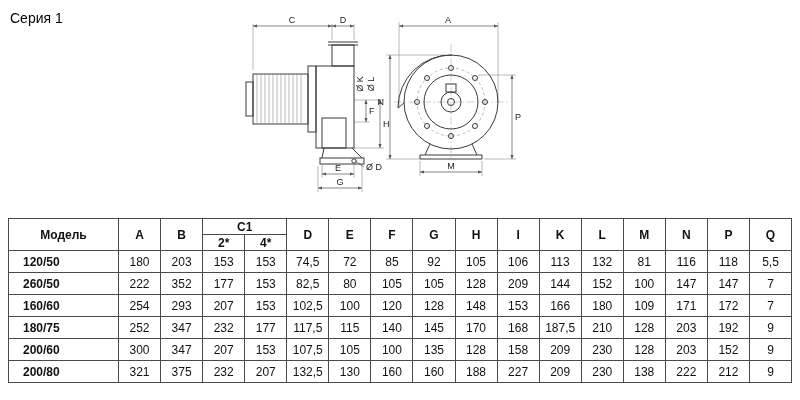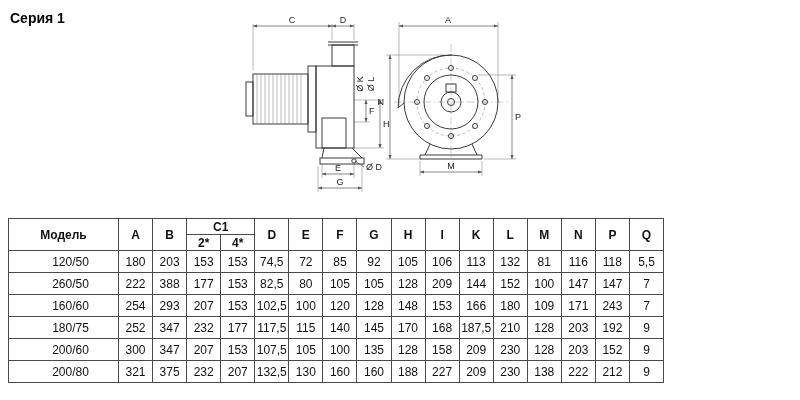--- a/index.html
+++ b/index.html
@@ -6,43 +6,43 @@
   html,body { width:800px; height:400px; }
   body {
     background:#ffffff;
     font-family:"Liberation Sans", sans-serif;
     color:#111;
     position:relative;
     overflow:hidden;
   }
   .series-title {
     position:absolute; left:10px; top:10px;
-    font-size:14px; font-weight:bold; color:#000;
+    font-size:14px; font-weight:normal; color:#000;
   }
   .drawing-wrap { position:absolute; left:226px; top:14px; width:344px; height:198px; }
 
   
   .outline { fill:none; stroke:#3a3a3a; stroke-width:1; }
   .thin    { fill:none; stroke:#8c8c8c; stroke-width:0.6; }
   .dim line, .dim path { stroke:#555; stroke-width:0.7; fill:none; }
   .dashed  { stroke-dasharray:3 2.5; }
   .centerline path { stroke:#999; stroke-width:0.5; stroke-dasharray:8 2.5 1.5 2.5; fill:none; }
   .dimtext text { font-size:9px; fill:#222; font-family:"Liberation Sans", sans-serif; }
 
   
   .dims-table {
-    position:absolute; left:8px; top:218px; width:656px;
+    position:absolute; left:8px; top:218px; width:784px;
     border-collapse:collapse; table-layout:fixed; font-size:12px;
   }
   .dims-table th, .dims-table td {
     border:1px solid #4a4a4a; text-align:center; padding:0; height:22px;
     white-space:nowrap; overflow:hidden;
   }
   .dims-table thead th { font-weight:bold; height:16px; }
-  .dims-table td.model-cell { text-align:center; padding-left:14px; }
+  .dims-table td.model-cell { text-align:left; padding-left:14px;font-weight:bold; }
 </style>
 </head>
 <body>
 
 <div class="series-title">Серия 1</div>
 
 <div class="drawing-wrap">
   <svg width="344" height="198" viewBox="0 0 344 198" xmlns="http://www.w3.org/2000/svg">
     <defs>
       <marker id="arr" viewBox="0 0 10 10" refX="9" refY="5" markerWidth="7" markerHeight="7" orient="auto-start-reverse">
@@ -181,21 +181,21 @@
         <td>113</td>
         <td>132</td>
         <td>81</td>
         <td>116</td>
         <td>118</td>
         <td>5,5</td>
       </tr>
       <tr>
         <td class="model-cell">260/50</td>
         <td>222</td>
-        <td>388</td>
+        <td>352</td>
         <td>177</td>
         <td>153</td>
         <td>82,5</td>
         <td>80</td>
         <td>105</td>
         <td>105</td>
         <td>128</td>
         <td>209</td>
         <td>144</td>
         <td>152</td>
@@ -213,21 +213,21 @@
         <td>102,5</td>
         <td>100</td>
         <td>120</td>
         <td>128</td>
         <td>148</td>
         <td>153</td>
         <td>166</td>
         <td>180</td>
         <td>109</td>
         <td>171</td>
-        <td>243</td>
+        <td>172</td>
         <td>7</td>
       </tr>
       <tr>
         <td class="model-cell">180/75</td>
         <td>252</td>
         <td>347</td>
         <td>232</td>
         <td>177</td>
         <td>117,5</td>
         <td>115</td>

